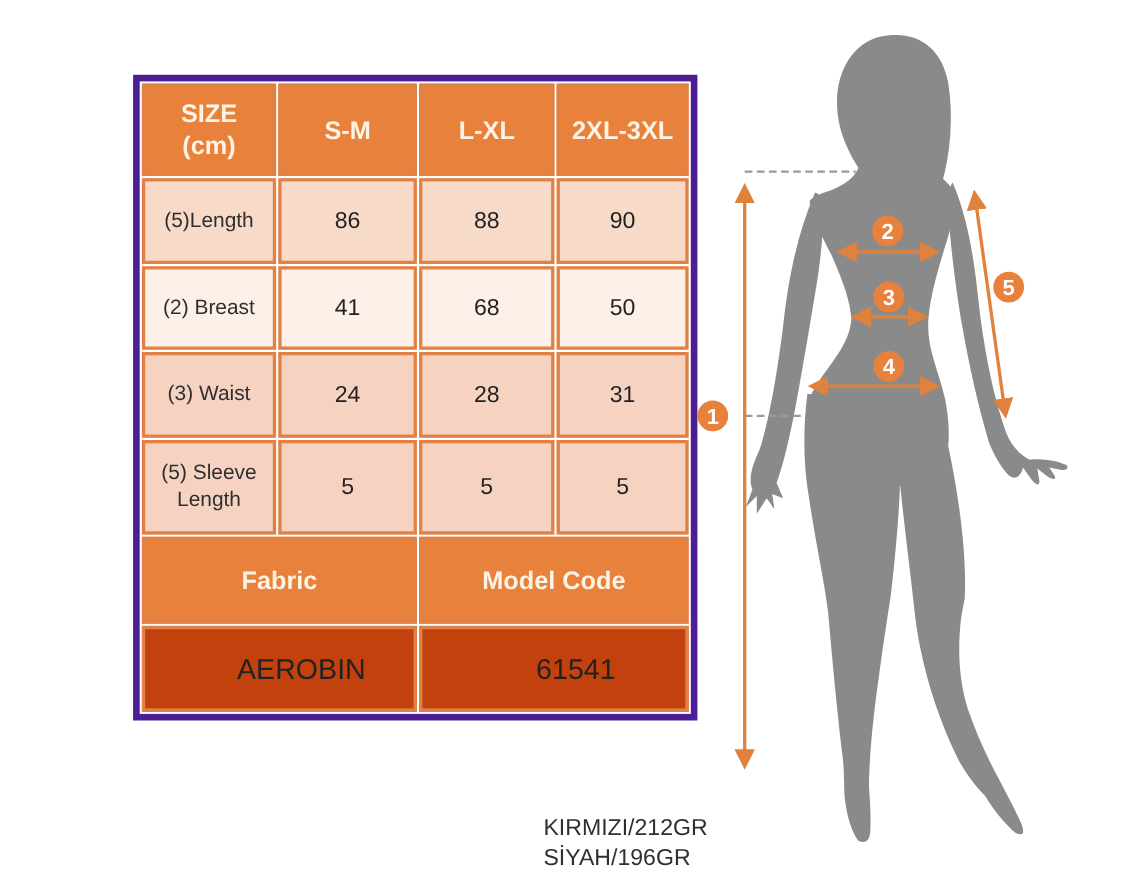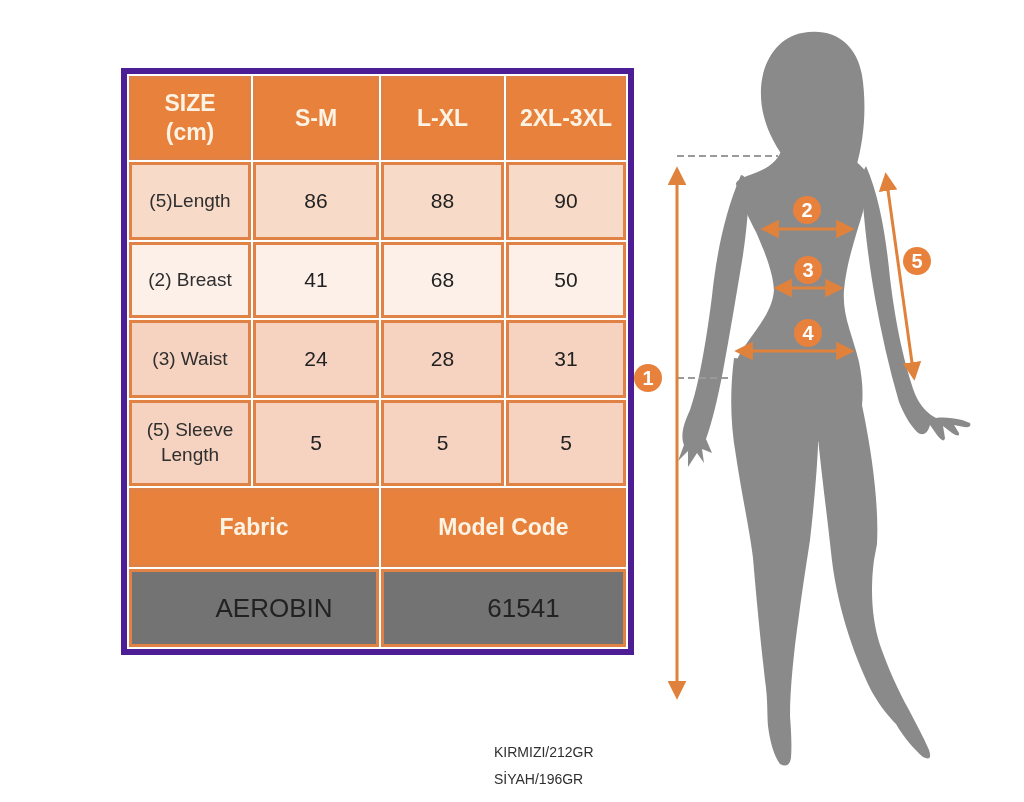--- a/index.html
+++ b/index.html
@@ -21,33 +21,33 @@
   td.hc{
     background:#E8813C;color:#FCF3E4;font-weight:bold;font-size:23px;
     white-space:pre-line;line-height:1.25;
   }
   td.lbl{font-size:19px;color:#2F2F2F;line-height:1.3;}
   td.val{font-size:21px;color:#222222;}
   td.fval{font-size:26px;color:#222222;}
   tr.row-a td{background:#F8DAC8;}
   tr.row-b td{background:#FDF0E9;}
   tr.row-c td{background:#F6D3C1;margin-top:40px;}
-  tr.row-f td{background:#737373;padding-left:40px;}
+  tr.row-f td{background:#c2410c;padding-left:40px;}
   tr.h-row td{height:78px;}
   tr.r1 td{height:72px;}
   tr.r2 td{height:70px;}
   tr.r3 td{height:72px;}
   tr.r4 td{height:72px;}
   tr.r5 td{height:80px;}
   tr.fh td{height:73px;}
   tr.fv td{height:72px;}
   
   .notes{
     position:absolute;left:494px;top:739px;
-    font-size:14px;color:#2F2F2F;line-height:27px;white-space:nowrap;
+    font-size:21px;color:#2F2F2F;line-height:27px;white-space:nowrap;
   }
   
   .diagram{position:absolute;left:620px;top:0;width:404px;height:802px;}
   .marker-num{
     font-family:"Liberation Sans", sans-serif;font-weight:bold;font-size:20px;
   }
 </style>
 </head>
 <body>
 

